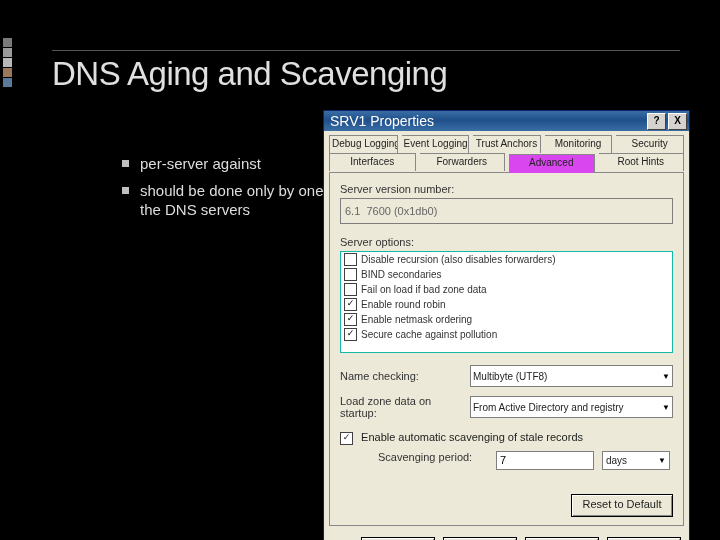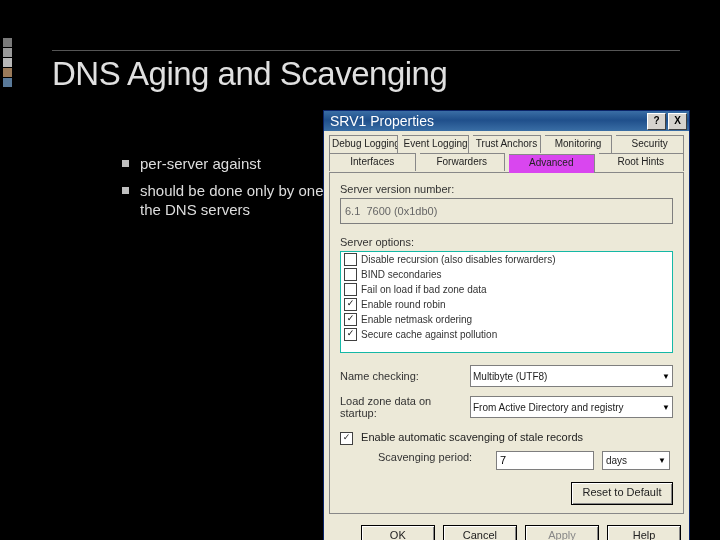--- a/index.html
+++ b/index.html
@@ -31,21 +31,21 @@
   .optrow{display:flex;align-items:center;height:15px;padding:0 3px;font-size:10px;color:#333}
   .chk{width:11px;height:11px;border:1px solid #404040;background:#fff;margin-right:4px;font-size:9px;line-height:9px;text-align:center;color:#000}
   .frow{display:flex;align-items:center;margin-bottom:8px;}
   .frow .lbl{margin:0;flex:0 0 130px}
   .sel{flex:1;height:18px;border:1px solid #7e7e7e;background:#fff;font-size:10px;padding:1px 2px;display:flex;align-items:center;justify-content:space-between}
   .carrow{font-size:8px;color:#000}
   .scav{margin-left:38px;display:flex;align-items:flex-start;gap:8px;margin-top:6px}
   .scav .lbl{flex:0 0 110px}
   .scav input{width:90px;height:17px;border:1px solid #7e7e7e;background:#fff;font-size:11px;padding:0 3px}
   .scav .sel2{width:60px;height:17px;border:1px solid #7e7e7e;background:#ffffff;font-size:10px;display:flex;align-items:center;justify-content:space-between;padding:0 3px}
-  .rbtn{margin-top:12px;text-align:right}
+  .rbtn{margin-top:24px;text-align:right}
   .btn{display:inline-block;min-width:72px;height:21px;border:1px solid #000;background:#ece9d8;font-size:11px;text-align:center;line-height:19px;margin-left:5px;box-shadow:inset 1px 1px 0 #fff,inset -1px -1px 0 #888}
   .btn.dis{color:#888}
   .btns{padding:6px 8px 8px 0;text-align:right;background:#ece9d8}
   .inchk{display:inline-block;width:11px;height:11px;border:1px solid #404040;background:#fff;margin-right:5px;font-size:9px;line-height:9px;text-align:center;vertical-align:middle}
 </style>
 </head>
 <body>
 
 <div class="slide">
   <div class="accent">

